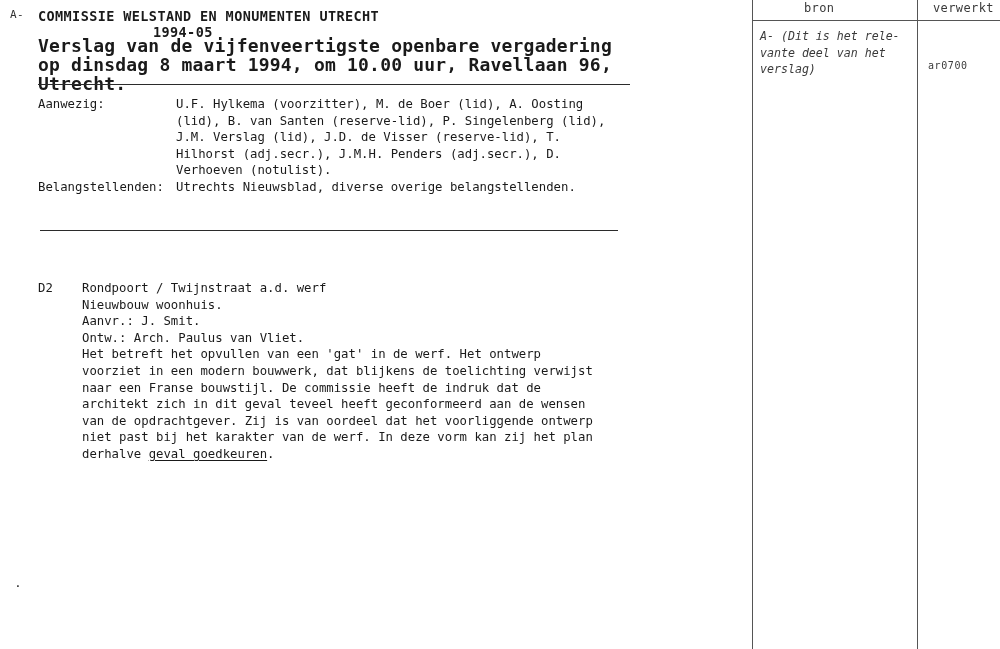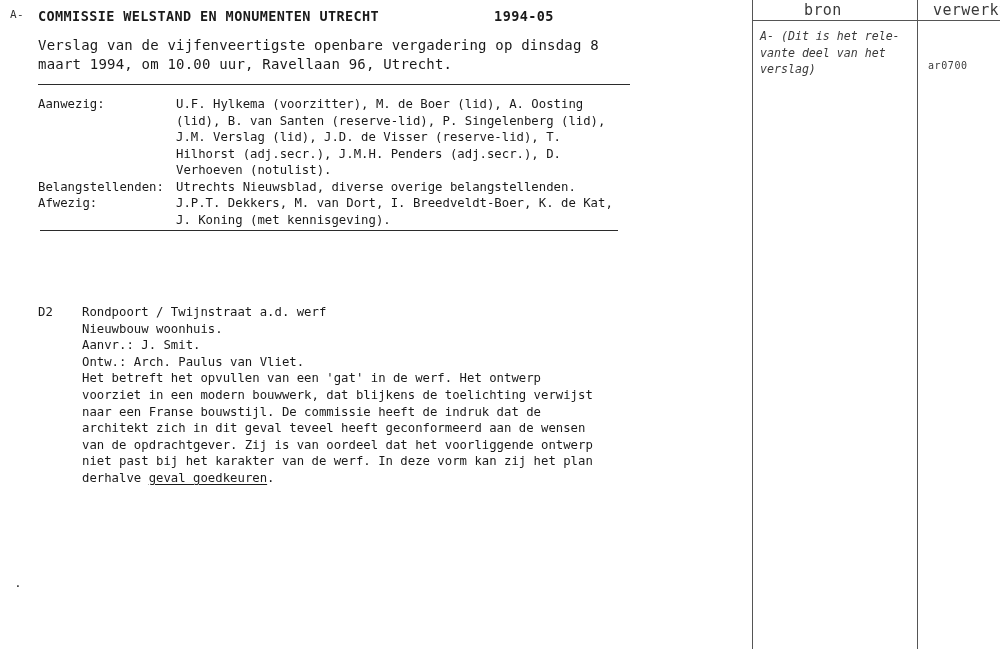--- a/index.html
+++ b/index.html
@@ -32,40 +32,41 @@
   }
   #mark-a { left: 10px; top: 8px; }
   #mark-dot { left: 14px; top: 578px; font-size: 13px; }
 
   #title-row {
     position: absolute;
     left: 38px; top: 8px;
     width: 600px;
     display: flex;
     align-items: flex-start;
+    flex-direction: column;
   }
   #doc-title {
     font-size: 13.5px;
     font-weight: bold;
     letter-spacing: 0.4px;
     white-space: nowrap;
   }
   #doc-number {
     margin-left: 115px;
     font-size: 13.5px;
     font-weight: bold;
     letter-spacing: 0.4px;
   }
 
   #subtitle {
     position: absolute;
     left: 38px; top: 36px;
     width: 600px;
-    font-size: 14px;
-    font-weight: normal;
+    font-size: 18px;
+    font-weight: bold;
     line-height: 19px;
     letter-spacing: 0.2px;
   }
 
   .rule {
     position: absolute;
     border-top: 1px solid #2b2b2b;
   }
   #rule1 { left: 38px; top: 84px; width: 592px; }
   #rule2 { left: 40px; top: 230px; width: 578px; }
@@ -90,21 +91,20 @@
     flex: 1 1 auto;
     white-space: pre-line;
   }
 
   #section {
     position: absolute;
     left: 38px; top: 280px;
     width: 650px;
     font-size: 12.3px;
     line-height: 16.6px;
-    margin-top: 24px;
   }
   #section-head {
     display: flex;
     align-items: baseline;
   }
   #section-code {
     width: 44px;
     flex: 0 0 44px;
   }
   #section-title {
@@ -140,21 +140,21 @@
     position: absolute;
     left: 0;
     width: 248px;
     border-top: 1px solid #555;
   }
   #hline-top { top: 20px; }
 
   .panel-head {
     position: absolute;
     top: 1px;
-    font-size: 15px;
+    font-size: 12px;
     color: #3a3a3a;
     letter-spacing: 0.4px;
     text-align: right;
   }
   #head-bron { left: 52px; }
   #head-verwerkt { left: 181px; }
 
   #panel-note {
     position: absolute;
     left: 8px; top: 28px;
@@ -196,25 +196,20 @@
       <span class="att-label">Aanwezig:</span>
       <span class="att-value">U.F. Hylkema (voorzitter), M. de Boer (lid), A. Oosting
 (lid), B. van Santen (reserve-lid), P. Singelenberg (lid),
 J.M. Verslag (lid), J.D. de Visser (reserve-lid), T.
 Hilhorst (adj.secr.), J.M.H. Penders (adj.secr.), D.
 Verhoeven (notulist).</span>
     </div>
     <div class="att-row">
       <span class="att-label">Belangstellenden:</span>
       <span class="att-value">Utrechts Nieuwsblad, diverse overige belangstellenden.</span>
-    </div>
-    <div class="att-row">
-      <span class="att-label">Afwezig:</span>
-      <span class="att-value">J.P.T. Dekkers, M. van Dort, I. Breedveldt-Boer, K. de Kat,
-J. Koning (met kennisgeving).</span>
     </div>
   </div>
 
   <div class="rule" id="rule2"></div>
 
   <div id="section">
     <div id="section-head">
       <span id="section-code">D2</span>
       <span id="section-title">Rondpoort / Twijnstraat a.d. werf</span>
     </div>

